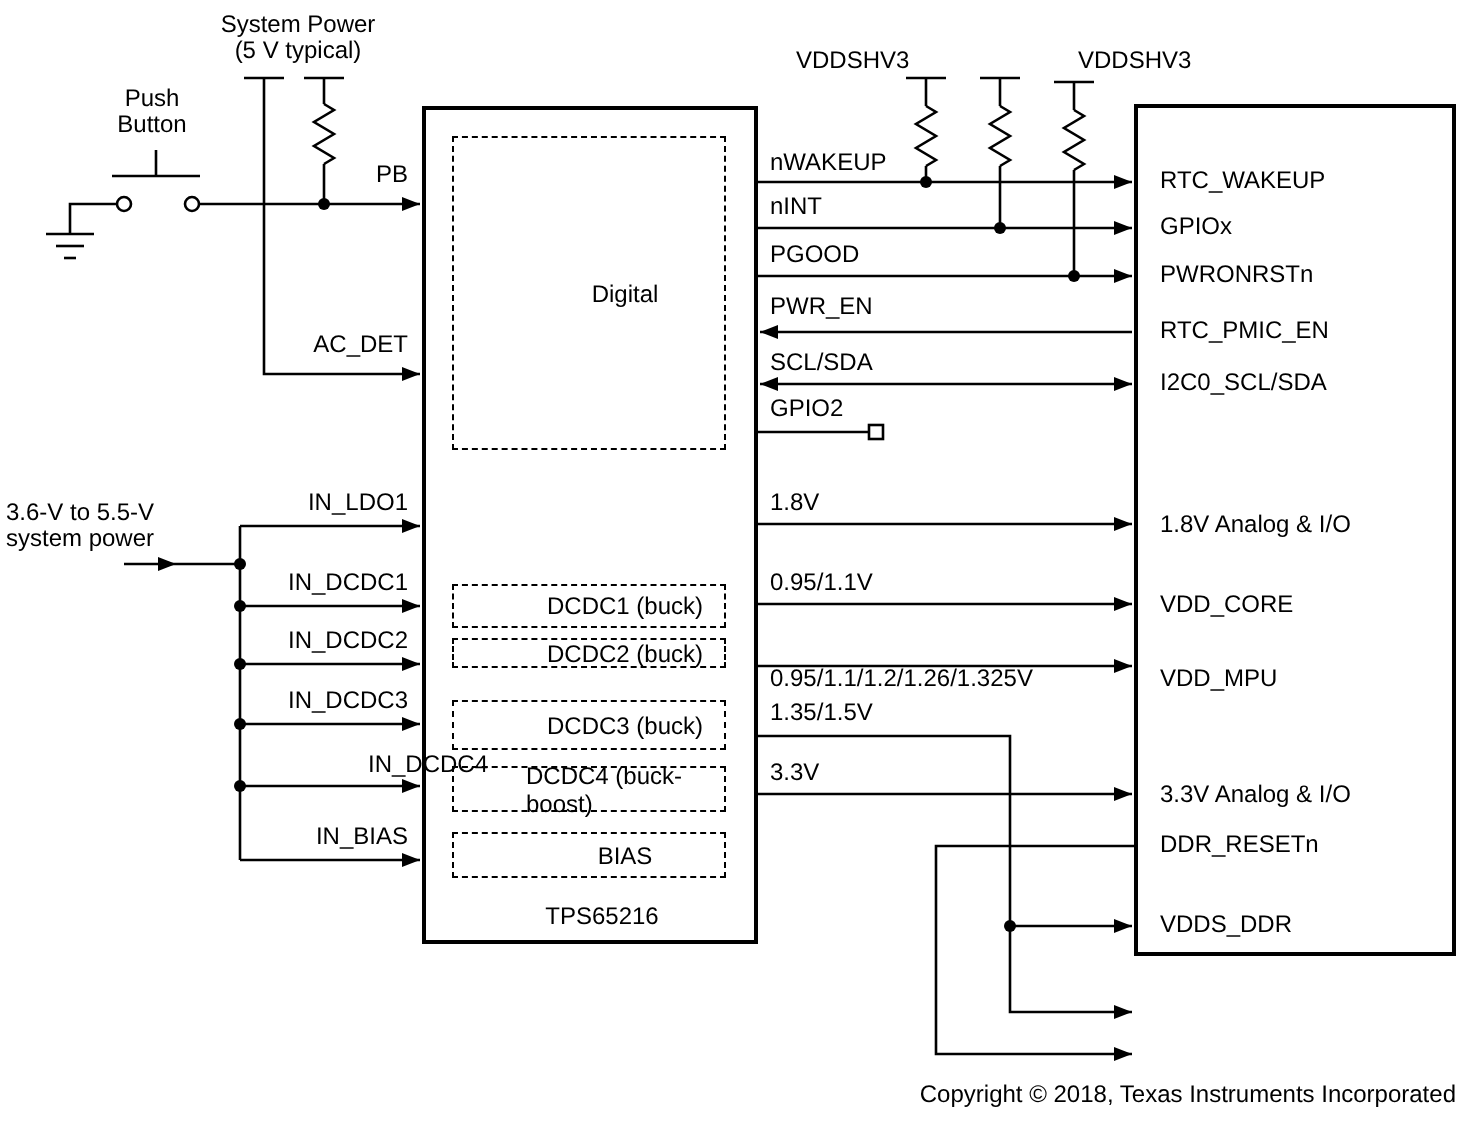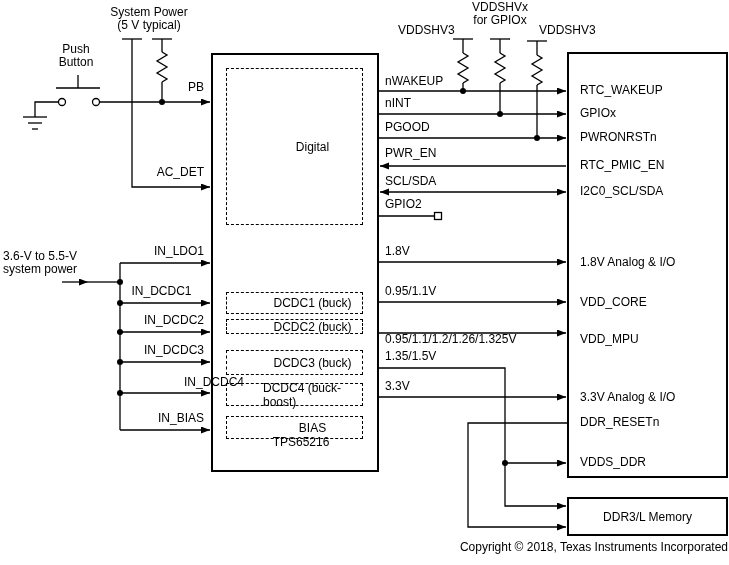--- a/index.html
+++ b/index.html
@@ -99,75 +99,70 @@
       <circle cx="120" cy="393" r="3"></circle>
       <circle cx="463" cy="91" r="3"></circle>
       <circle cx="500" cy="114" r="3"></circle>
       <circle cx="537" cy="138" r="3"></circle>
       <circle cx="505" cy="463" r="3"></circle>
     </g>
   </svg>
 
   <div class="box" style="left:211px;top:53px;width:168px;height:419px;"></div>
   <div class="box" style="left:567px;top:52px;width:161px;height:426px;"></div>
-  <div class="box memlabel" style="left:567px;top:497px;width:161px;height:39px;">
-    <span>DDR3/L Memory</span>
-  </div>
 
   <div class="dash" style="left:226px;top:68px;width:137px;height:157px;">
     <span>Digital</span>
   </div>
   <div class="dash" style="left:226px;top:292px;width:137px;height:22px;">
     <span>DCDC1 (buck)</span>
   </div>
   <div class="dash" style="left:226px;top:319px;width:137px;height:15px;">
     <span>DCDC2 (buck)</span>
   </div>
   <div class="dash" style="left:226px;top:350px;width:137px;height:25px;">
     <span>DCDC3 (buck)</span>
   </div>
   <div class="dash" style="left:226px;top:383px;width:137px;height:23px;">
     <span>DCDC4 (buck-boost)</span>
   </div>
   <div class="dash" style="left:226px;top:416px;width:137px;height:23px;">
     <span>BIAS</span>
   </div>
-  <div class="lbl c" style="left:211px;top:436px;width:180px;">TPS65216</div>
+  <div class="lbl c" style="left:211px;top:452px;width:180px;">TPS65216</div>
 
   <div class="lbl c" style="left:99px;top:6px;width:100px;">System Power</div>
   <div class="lbl c" style="left:99px;top:19px;width:100px;">(5 V typical)</div>
   <div class="lbl c pre" style="left:45px;top:43px;width:62px;">Push
 Button</div>
   <div class="lbl pre" style="left:3px;top:250px;width:90px;">3.6-V to 5.5-V
 system power</div>
 
   <div class="lbl r" style="left:154px;top:81px;width:50px;">PB</div>
   <div class="lbl r" style="left:129px;top:166px;width:75px;">AC_DET</div>
   <div class="lbl r" style="left:119px;top:245px;width:85px;">IN_LDO1</div>
-  <div class="lbl r" style="left:119px;top:285px;width:85px;text-align:center;">IN_DCDC1</div>
+  <div class="lbl r" style="left:119px;top:285px;width:85px;">IN_DCDC1</div>
   <div class="lbl r" style="left:119px;top:314px;width:85px;">IN_DCDC2</div>
   <div class="lbl r" style="left:119px;top:344px;width:85px;">IN_DCDC3</div>
   <div class="lbl r" style="left:119px;top:376px;width:85px;padding-left:40px;">IN_DCDC4</div>
   <div class="lbl r" style="left:119px;top:412px;width:85px;">IN_BIAS</div>
 
   <div class="lbl" style="left:385px;top:75px;">nWAKEUP</div>
   <div class="lbl" style="left:385px;top:97px;">nINT</div>
   <div class="lbl" style="left:385px;top:121px;">PGOOD</div>
   <div class="lbl" style="left:385px;top:147px;">PWR_EN</div>
   <div class="lbl" style="left:385px;top:175px;">SCL/SDA</div>
   <div class="lbl" style="left:385px;top:198px;">GPIO2</div>
   <div class="lbl" style="left:385px;top:245px;">1.8V</div>
   <div class="lbl" style="left:385px;top:285px;">0.95/1.1V</div>
   <div class="lbl" style="left:385px;top:315px;margin-top:18px;">0.95/1.1/1.2/1.26/1.325V</div>
   <div class="lbl" style="left:385px;top:350px;">1.35/1.5V</div>
   <div class="lbl" style="left:385px;top:380px;">3.3V</div>
 
   <div class="lbl" style="left:398px;top:24px;">VDDSHV3</div>
-  <div class="lbl c pre" style="left:457px;top:1px;width:86px;">VDDSHVx
-for GPIOx</div>
   <div class="lbl" style="left:539px;top:24px;">VDDSHV3</div>
 
   <div class="lbl" style="left:580px;top:84px;">RTC_WAKEUP</div>
   <div class="lbl" style="left:580px;top:107px;">GPIOx</div>
   <div class="lbl" style="left:580px;top:131px;">PWRONRSTn</div>
   <div class="lbl" style="left:580px;top:159px;">RTC_PMIC_EN</div>
   <div class="lbl" style="left:580px;top:185px;">I2C0_SCL/SDA</div>
   <div class="lbl" style="left:580px;top:256px;text-align:center;">1.8V Analog &amp; I/O</div>
   <div class="lbl" style="left:580px;top:296px;">VDD_CORE</div>
   <div class="lbl" style="left:580px;top:333px;">VDD_MPU</div>

